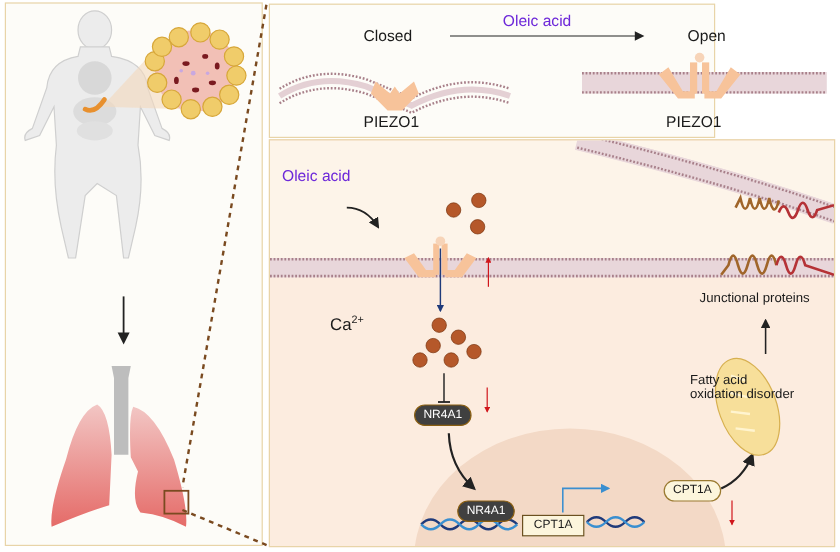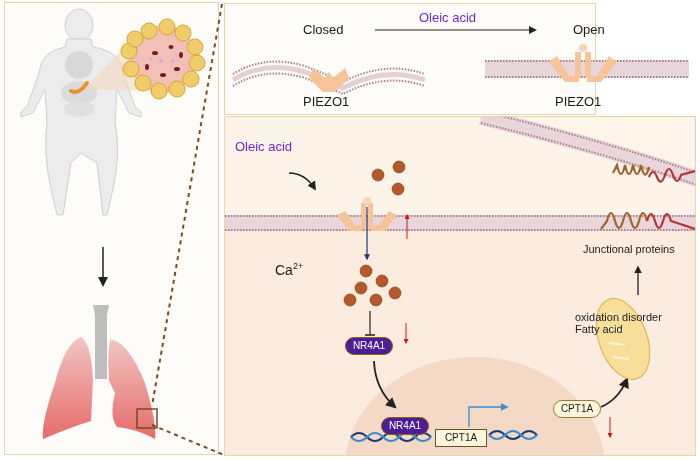--- a/index.html
+++ b/index.html
@@ -7,21 +7,21 @@
   .abs { position:absolute; }
   #left-panel { left:4px; top:2px; width:215px; height:453px; background:#fdfcf8; border:1px solid #e8d4a8; box-sizing:border-box; }
   #top-panel { left:224px; top:3px; width:372px; height:112px; background:#fdfcf8; border:1px solid #e8d4a8; box-sizing:border-box; }
   #bottom-panel { left:224px; top:116px; width:472px; height:340px; background:#fcecdf; border:1px solid #e8d4a8; box-sizing:border-box; overflow:hidden; }
   svg { position:absolute; left:0; top:0; }
   .lbl { position:absolute; white-space:nowrap; }
   .t-black { color:#1a1a1a; font-size:13px; }
   .t-red { color:#6d28d9; font-size:13px; }
   .t-bold { color:#1a1a1a; font-size:11px; font-weight:normal; text-align:left; }
   .pill { position:absolute; border-radius:9px; font-size:10px; text-align:center; line-height:16px; box-sizing:border-box; }
-  .pill-gold { background:#4c1d95; color:#fff; border:1.5px solid #8a5f12; }
+  .pill-gold { background:#404040; color:#fff; border:1.5px solid #8a5f12; }
   .pill-cream { background:#fcf5dc; color:#1a1a1a; border:1.5px solid #9a7a30; }
   .box { position:absolute; background:#fcf5dc; color:#1a1a1a; border:1px solid #6b5020; font-size:10px; text-align:center; line-height:16px; box-sizing:border-box; }
 </style>
 </head>
 <body>
 
 <div id="left-panel" class="abs">
   <svg width="215" height="453">
 
     <g fill="#ececec" stroke="#cfcfcf" stroke-width="1">
@@ -236,17 +236,17 @@
       <path d="M422 104 Q426 90 430 104 Q434 118 438 104 Q442 90 446 104 L470 112" stroke="#b53236"></path>
     </g>
   </svg>
   <span class="lbl t-red" style="left:10px; top:22px;">Oleic acid</span>
   <span class="lbl t-black" style="left:50px; top:144px; font-size:14px;"><span>Ca</span><sup style="font-size:9px;">2+</sup></span>
   <div class="pill pill-gold" style="left:120px; top:220px; width:48px; height:18px;">NR4A1</div>
   <div class="pill pill-gold" style="left:156px; top:300px; width:48px; height:18px;">NR4A1</div>
   <div class="box" style="left:210px; top:312px; width:52px; height:18px;">CPT1A</div>
   <div class="pill pill-cream" style="left:328px; top:283px; width:48px; height:18px;">CPT1A</div>
   <div class="lbl t-bold" style="left:350px; top:194px; width:120px;">
+    <div>Fatty acid</div>
     <div>oxidation disorder</div>
-    <div>Fatty acid</div>
   </div>
   <span class="lbl t-bold" style="left:358px; top:126px;">Junctional proteins</span>
 </div>
 
 </body></html>

